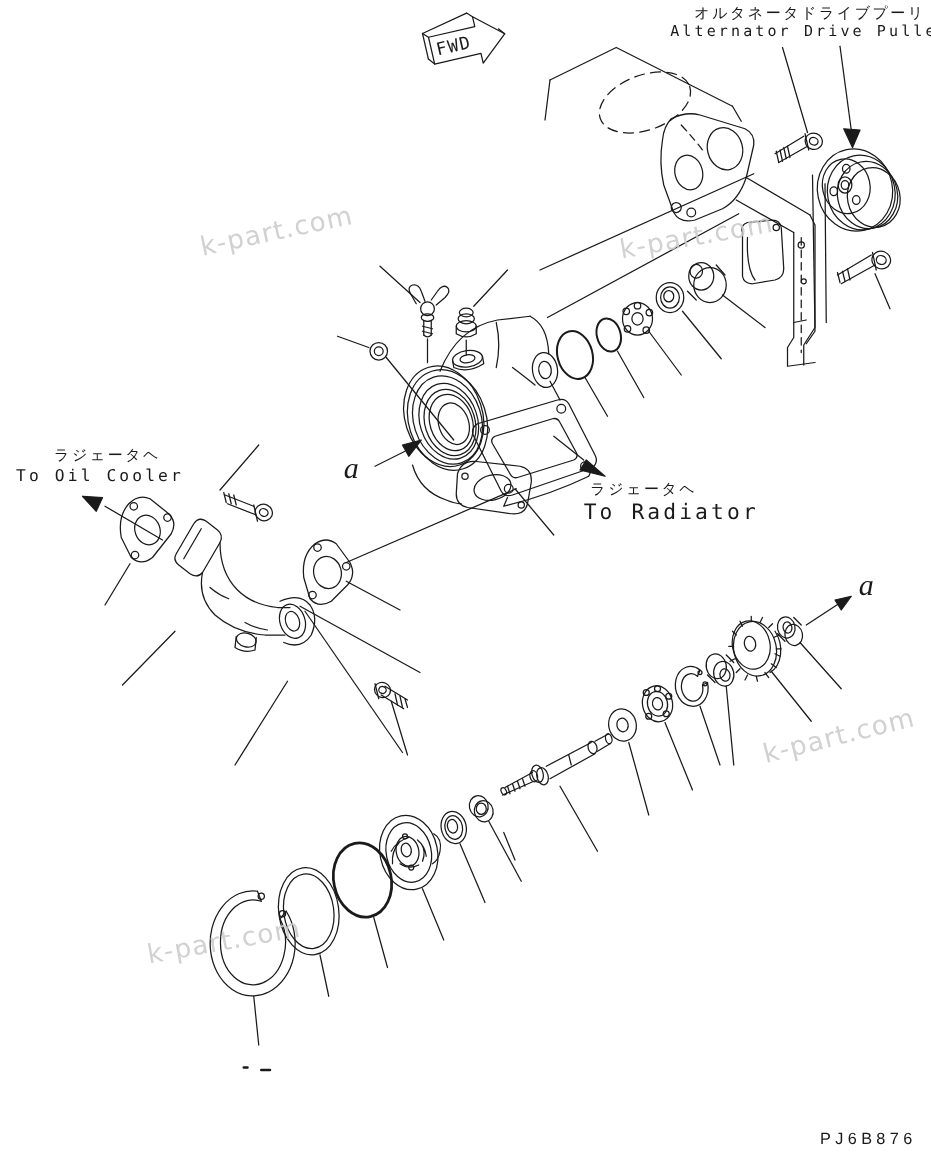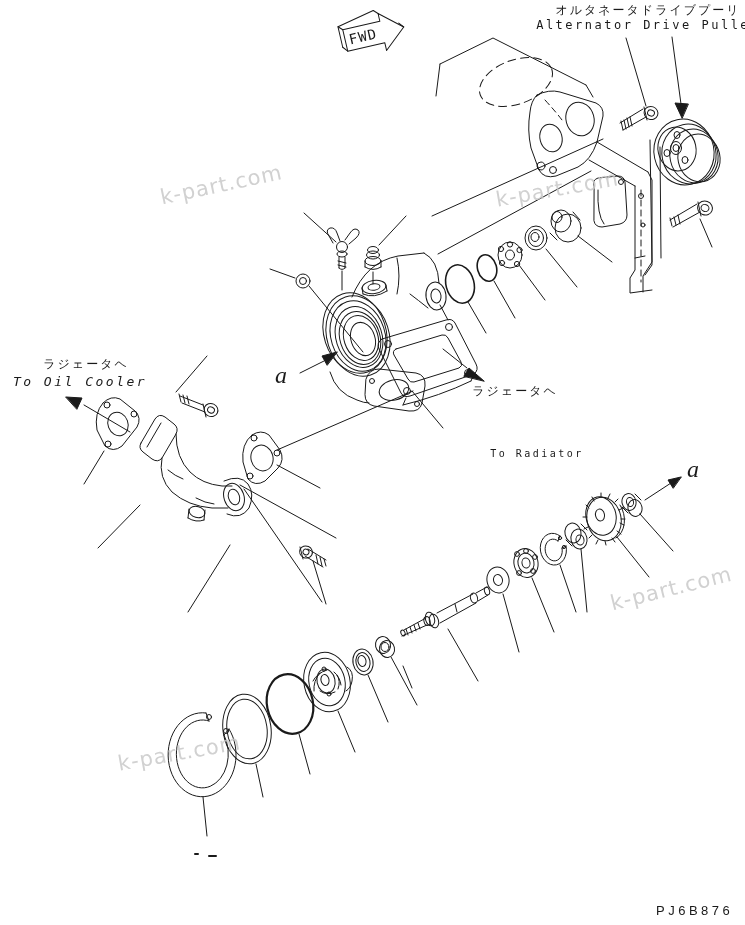--- a/index.html
+++ b/index.html
@@ -390,24 +390,24 @@
       <path d="M640,514 L673,551"></path>
     </g>
 
   </g>
 </svg>
 
 <div class="lbl jp" style="left:528px;top:2px;width:240px;">オルタネータドライブプーリ</div>
 <div class="lbl en" style="left:528px;top:18px;width:240px;">Alternator Drive Pulley</div>
 
 <div class="lbl jp" style="left:6px;top:356px;width:160px;">ラジェータヘ</div>
-<div class="lbl en" style="left:0px;top:374px;width:160px;font-size:13px;font-style:italic;">To Oil Cooler</div>
+<div class="lbl en" style="left:0px;top:374px;width:160px;font-size:13px;">To Oil Cooler</div>
 
 <div class="lbl jp" style="left:435px;top:383px;width:160px;">ラジェータヘ</div>
-<div class="lbl en" style="left:457px;top:400px;width:160px;font-size:10px;margin-top:48px;">To Radiator</div>
+<div class="lbl en" style="left:457px;top:400px;width:160px;font-size:17px;">To Radiator</div>
 
 <div class="lbl sec-a" style="left:275px;top:362px;">a</div>
 <div class="lbl sec-a" style="left:687px;top:456px;">a</div>
 
 <div class="lbl pj" style="left:656px;top:903px;">PJ6B876</div>
 
 <div class="wm" style="left:158px;top:186px;transform:rotate(-12deg);">k-part.com</div>
 <div class="wm" style="left:494px;top:188px;transform:rotate(-10deg);">k-part.com</div>
 <div class="wm" style="left:608px;top:592px;transform:rotate(-14deg);">k-part.com</div>
 <div class="wm" style="left:116px;top:752px;transform:rotate(-10deg);">k-part.com</div>

